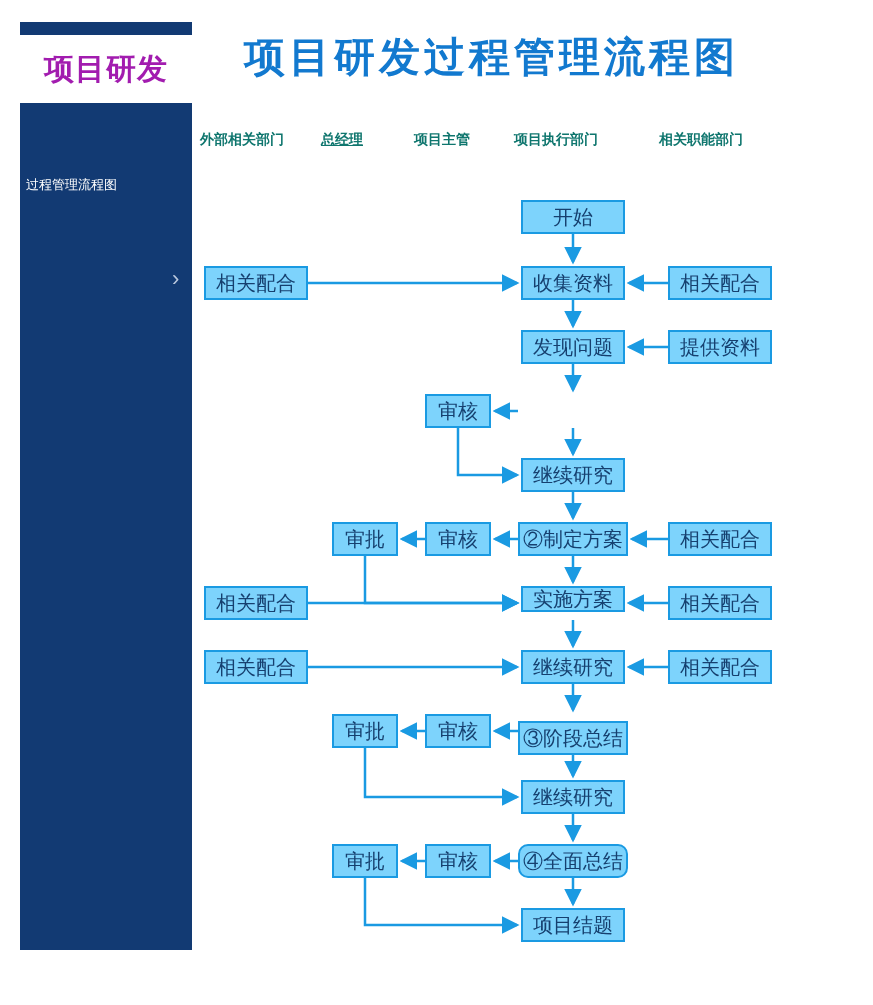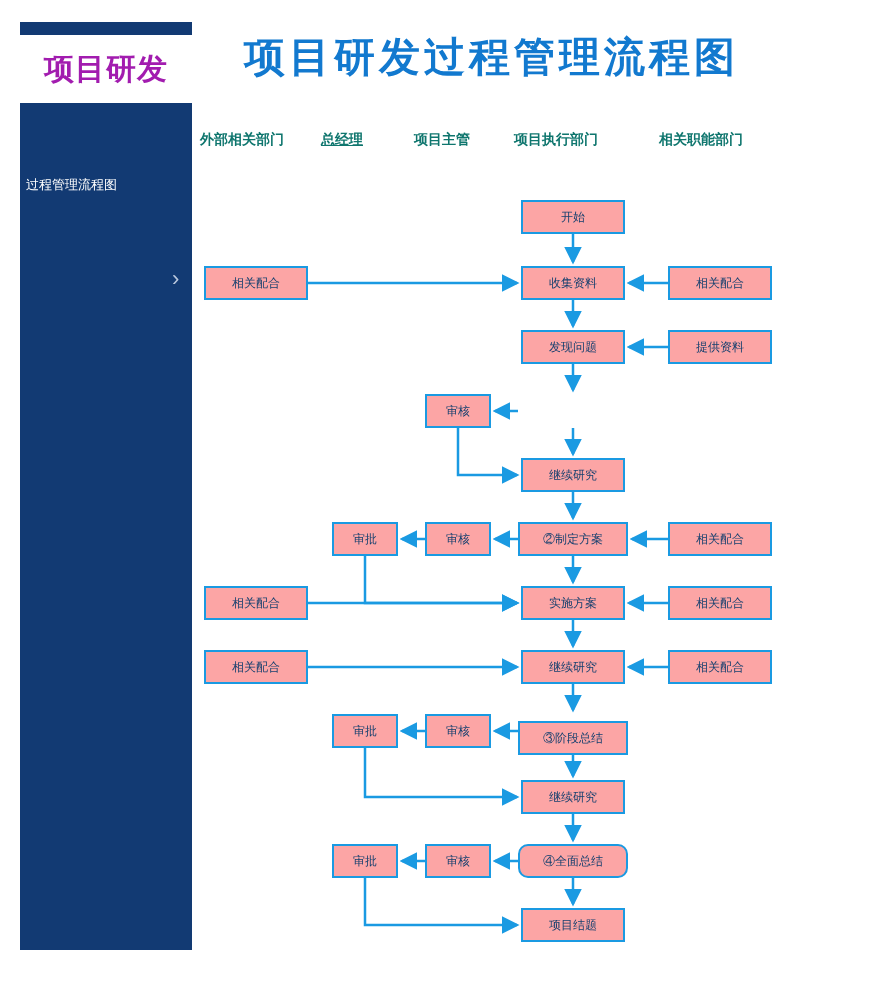--- a/index.html
+++ b/index.html
@@ -98,23 +98,23 @@
     position: absolute;
     left: 0;
     top: 0;
     width: 873px;
     height: 1005px;
   }
   .node {
     position: absolute;
     box-sizing: border-box;
     border: 2px solid #1a9ae2;
-    background: #fca5a5;
+    background: #7dd3fc;
     color: #16406f;
-    font-size: 12px;
+    font-size: 20px;
     display: flex;
     align-items: center;
     justify-content: center;
     white-space: nowrap;
   }
   svg.lines {
     position: absolute;
     left: 0;
     top: 0;
     width: 873px;
@@ -190,21 +190,21 @@
     <div class="node" style="left: 204px; top: 266px; width: 104px; height: 34px;">相关配合</div>
     <div class="node" style="left: 668px; top: 266px; width: 104px; height: 34px;">相关配合</div>
     <div class="node" style="left: 668px; top: 330px; width: 104px; height: 34px;">提供资料</div>
     <div class="node" style="left: 521px; top: 330px; width: 104px; height: 34px;">发现问题</div>
     <div class="node" style="left: 425px; top: 394px; width: 66px; height: 34px;">审核</div>
     <div class="node" style="left: 521px; top: 458px; width: 104px; height: 34px;">继续研究</div>
     <div class="node" style="left: 518px; top: 522px; width: 110px; height: 34px;">②制定方案</div>
     <div class="node" style="left: 425px; top: 522px; width: 66px; height: 34px;">审核</div>
     <div class="node" style="left: 332px; top: 522px; width: 66px; height: 34px;">审批</div>
     <div class="node" style="left: 668px; top: 522px; width: 104px; height: 34px;">相关配合</div>
-    <div class="node" style="left: 521px; top: 586px; width: 104px; height: 34px;">实施方案</div>
+    <div class="node" style="left: 521px; top: 586px; width: 104px; height: 26px;">实施方案</div>
     <div class="node" style="left: 204px; top: 586px; width: 104px; height: 34px;">相关配合</div>
     <div class="node" style="left: 668px; top: 586px; width: 104px; height: 34px;">相关配合</div>
     <div class="node" style="left: 521px; top: 650px; width: 104px; height: 34px;">继续研究</div>
     <div class="node" style="left: 204px; top: 650px; width: 104px; height: 34px;">相关配合</div>
     <div class="node" style="left: 668px; top: 650px; width: 104px; height: 34px;">相关配合</div>
     <div class="node" style="left: 518px; top: 714px; width: 110px; height: 34px; margin-top: 7px;">③阶段总结</div>
     <div class="node" style="left: 425px; top: 714px; width: 66px; height: 34px;">审核</div>
     <div class="node" style="left: 332px; top: 714px; width: 66px; height: 34px;">审批</div>
     <div class="node" style="left: 521px; top: 780px; width: 104px; height: 34px;">继续研究</div>
     <div class="node" style="left: 518px; top: 844px; width: 110px; height: 34px; border-radius: 10px;">④全面总结</div>

